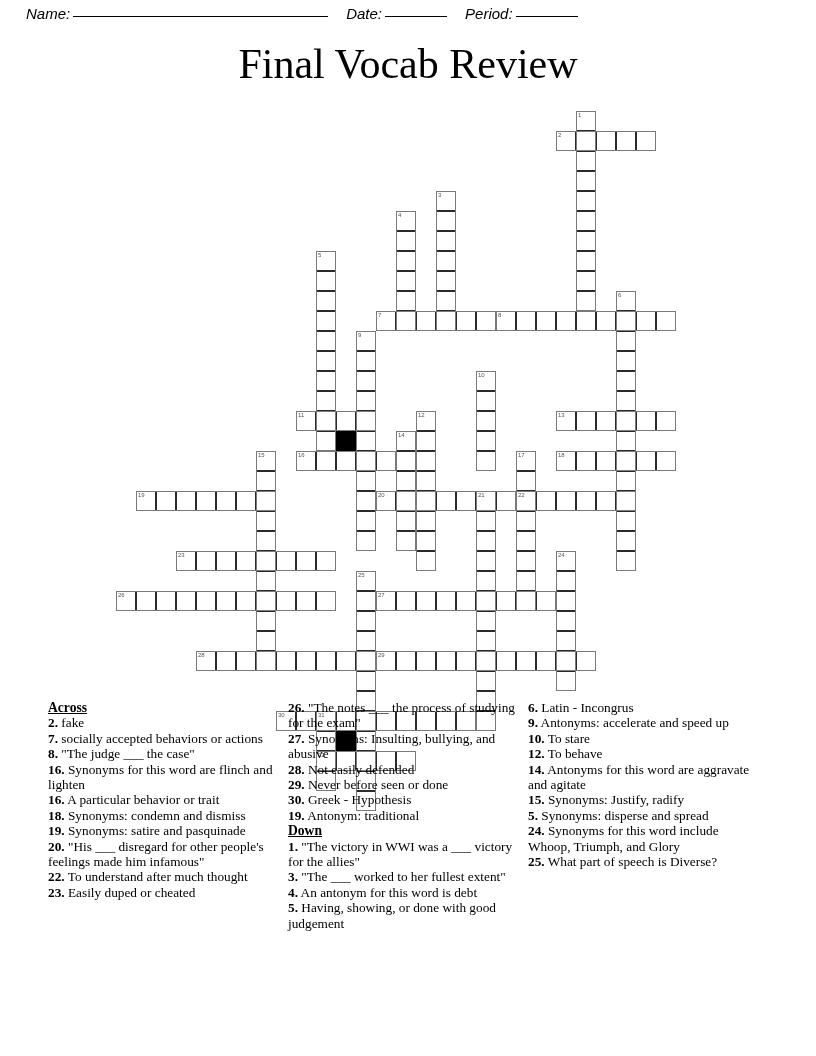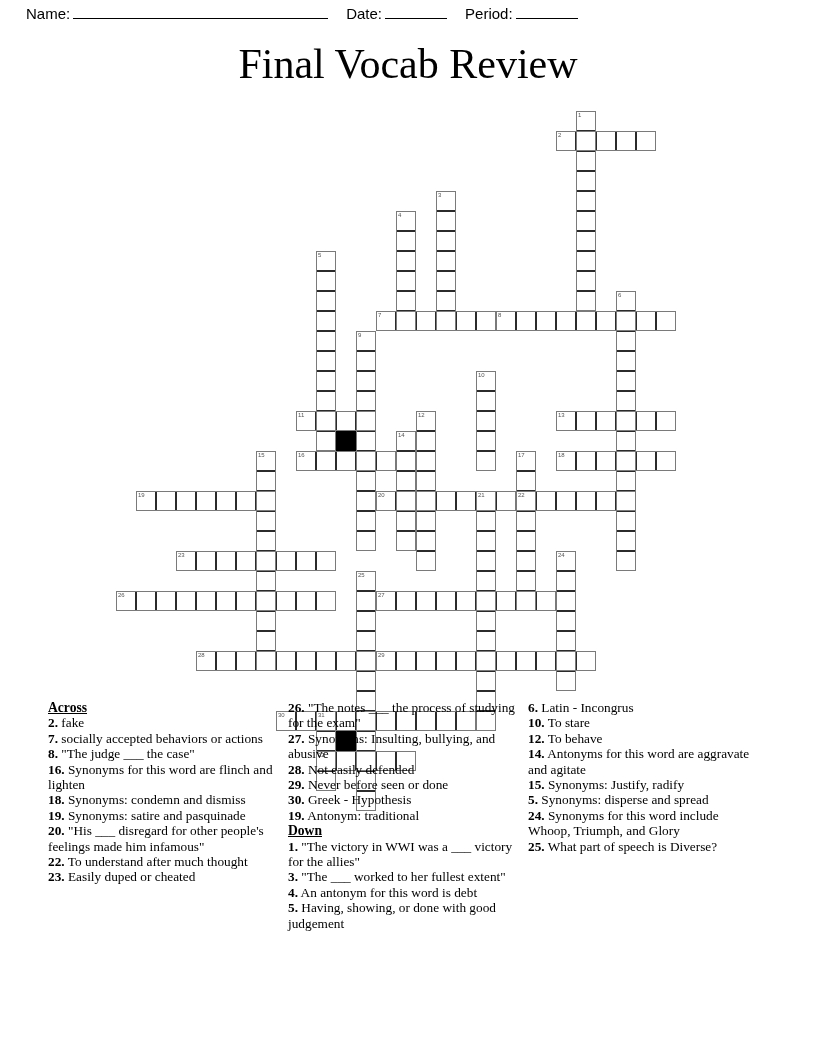--- a/index.html
+++ b/index.html
@@ -9,21 +9,21 @@
     color:#000;position:relative;overflow:hidden;
   }
   .page{position:relative;width:816px;height:1056px;}
 
   
   .hdr{
     position:absolute;top:0px;left:0;width:816px;height:26px;
     font-family:"Liberation Sans", sans-serif;
     font-size:15px;display:flex;align-items:center;
   }
-  .hdr .f{display:flex;align-items:center;white-space:nowrap;}
+  .hdr .f{display:flex;align-items:flex-start;white-space:nowrap;font-style:italic;}
   .hdr .lbl{margin-right:3px;}
   .rule{display:inline-block;border-bottom:1px solid #000;height:11px;}
   .r-name{width:255px;}
   .r-date{width:62px;}
   .r-period{width:62px;}
   .gap-a{width:18px;display:inline-block;}
   .gap-b{width:26px;display:inline-block;}
 
   
   .title{
@@ -419,20 +419,21 @@
       <div class="entry" style="left: 200px; top: 600px; width: 20px; height: 80px;"></div>
     </div>
 
   <div class="clues">
     <div class="col col1" id="clue-col-1">
         <span class="sec">Across</span>
         <span class="clue"><b>2.</b> fake</span>
         <span class="clue"><b>7.</b> socially accepted behaviors or actions</span>
         <span class="clue"><b>8.</b> "The judge ___ the case"</span>
         <span class="clue"><b>16.</b> Synonyms for this word are flinch and lighten</span>
+        <span class="clue"><b>16.</b> A particular behavior or trait</span>
         <span class="clue"><b>18.</b> Synonyms: condemn and dismiss</span>
         <span class="clue"><b>19.</b> Synonyms: satire and pasquinade</span>
         <span class="clue"><b>20.</b> "His ___ disregard for other people's feelings made him infamous"</span>
         <span class="clue"><b>22.</b> To understand after much thought</span>
         <span class="clue"><b>23.</b> Easily duped or cheated</span>
       </div>
     <div class="col col2" id="clue-col-2">
         <span class="clue"><b>26.</b> "The notes ___ the process of studying for the exam"</span>
         <span class="clue"><b>27.</b> Synonyms: Insulting, bullying, and abusive</span>
         <span class="clue"><b>28.</b> Not easily defended</span>
@@ -440,20 +441,21 @@
         <span class="clue"><b>30.</b> Greek - Hypothesis</span>
         <span class="clue"><b>19.</b> Antonym: traditional</span>
         <span class="sec">Down</span>
         <span class="clue"><b>1.</b> "The victory in WWI was a ___ victory for the allies"</span>
         <span class="clue"><b>3.</b> "The ___ worked to her fullest extent"</span>
         <span class="clue"><b>4.</b> An antonym for this word is debt</span>
         <span class="clue"><b>5.</b> Having, showing, or done with good judgement</span>
       </div>
     <div class="col col3" id="clue-col-3">
         <span class="clue"><b>6.</b> Latin - Incongrus</span>
+        <span class="clue"><b>9.</b> Antonyms: accelerate and speed up</span>
         <span class="clue"><b>10.</b> To stare</span>
         <span class="clue"><b>12.</b> To behave</span>
         <span class="clue"><b>14.</b> Antonyms for this word are aggravate and agitate</span>
         <span class="clue"><b>15.</b> Synonyms: Justify, radify</span>
         <span class="clue"><b>5.</b> Synonyms: disperse and spread</span>
         <span class="clue"><b>24.</b> Synonyms for this word include Whoop, Triumph, and Glory</span>
         <span class="clue"><b>25.</b> What part of speech is Diverse?</span>
       </div>
   </div>
 

